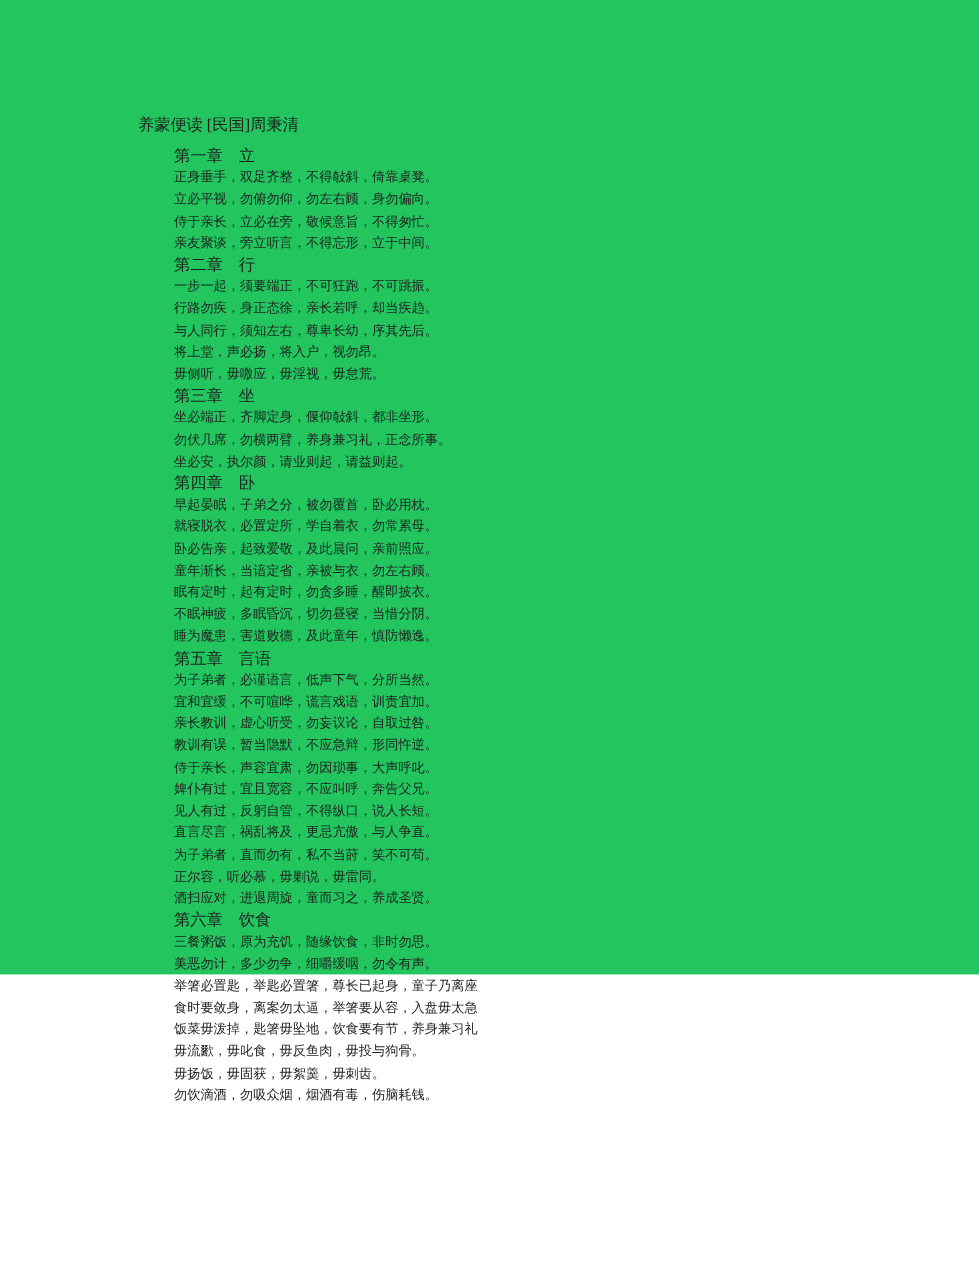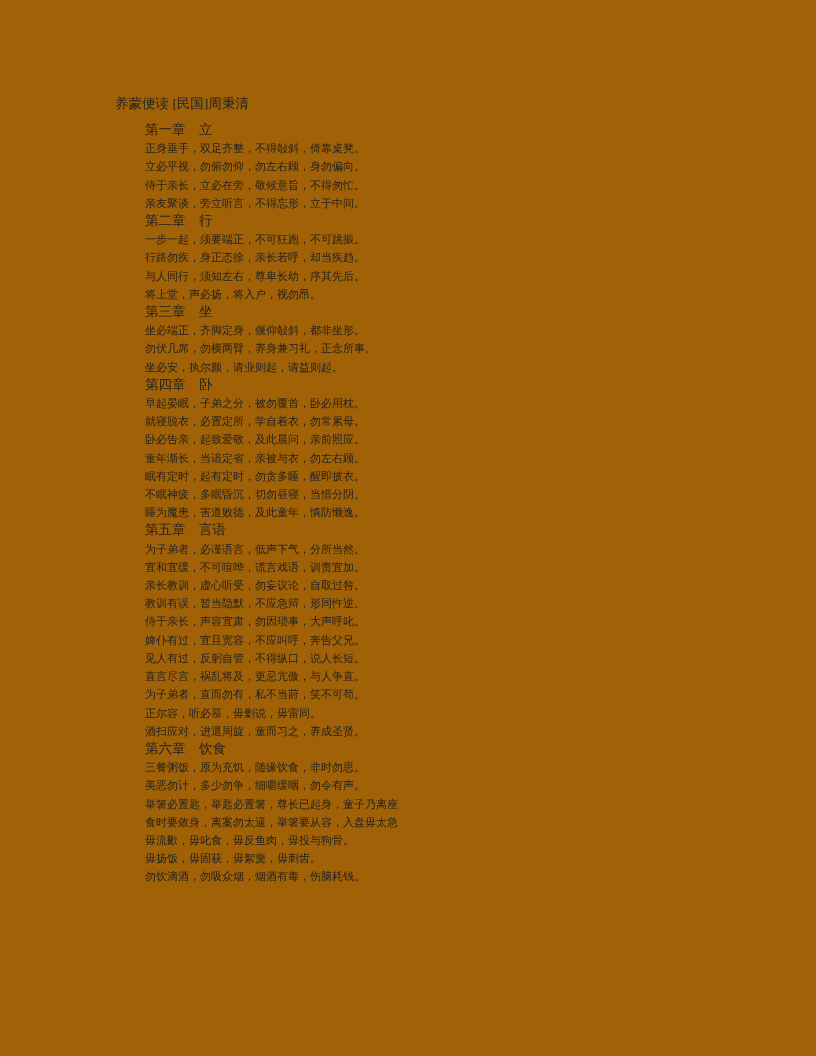--- a/index.html
+++ b/index.html
@@ -7,22 +7,22 @@
     width: 816px;
     height: 1056px;
     background: #ffffff;
     font-family: "Liberation Serif", "DejaVu Serif", serif;
     color: #1f1f1f;
     overflow: hidden;
   }
   .page {
     position: relative;
     width: 816px;
-    height: 1056px;
-    background: #a16207;
+    height: 812px;
+    background: #22c55e;
   }
   .doc {
     position: absolute;
     top: 95px;
     left: 115px;
     width: 620px;
   }
   .title {
     font-size: 13.5px;
     line-height: 18px;
@@ -52,20 +52,21 @@
         <p class="line heading">第一章　立</p>
         <p class="line">正身垂手，双足齐整，不得敧斜，倚靠桌凳。</p>
         <p class="line">立必平视，勿俯勿仰，勿左右顾，身勿偏向。</p>
         <p class="line">侍于亲长，立必在旁，敬候意旨，不得匆忙。</p>
         <p class="line">亲友聚谈，旁立听言，不得忘形，立于中间。</p>
         <p class="line heading">第二章　行</p>
         <p class="line">一步一起，须要端正，不可狂跑，不可跳振。</p>
         <p class="line">行路勿疾，身正态徐，亲长若呼，却当疾趋。</p>
         <p class="line">与人同行，须知左右，尊卑长幼，序其先后。</p>
         <p class="line">将上堂，声必扬，将入户，视勿昂。</p>
+        <p class="line">毋侧听，毋噭应，毋淫视，毋怠荒。</p>
         <p class="line heading">第三章　坐</p>
         <p class="line">坐必端正，齐脚定身，偃仰敧斜，都非坐形。</p>
         <p class="line">勿伏几席，勿横两臂，养身兼习礼，正念所事。</p>
         <p class="line">坐必安，执尔颜，请业则起，请益则起。</p>
         <p class="line heading">第四章　卧</p>
         <p class="line">早起晏眠，子弟之分，被勿覆首，卧必用枕。</p>
         <p class="line">就寝脱衣，必置定所，学自着衣，勿常累母。</p>
         <p class="line">卧必告亲，起致爱敬，及此晨问，亲前照应。</p>
         <p class="line">童年渐长，当谙定省，亲被与衣，勿左右顾。</p>
         <p class="line">眠有定时，起有定时，勿贪多睡，醒即披衣。</p>
@@ -81,18 +82,19 @@
         <p class="line">见人有过，反躬自管，不得纵口，说人长短。</p>
         <p class="line">直言尽言，祸乱将及，更忌亢傲，与人争直。</p>
         <p class="line">为子弟者，直而勿有，私不当莳，笑不可苟。</p>
         <p class="line">正尔容，听必慕，毋剿说，毋雷同。</p>
         <p class="line">酒扫应对，进退周旋，童而习之，养成圣贤。</p>
         <p class="line heading">第六章　饮食</p>
         <p class="line">三餐粥饭，原为充饥，随缘饮食，非时勿思。</p>
         <p class="line">美恶勿计，多少勿争，细嚼缓咽，勿令有声。</p>
         <p class="line">举箸必置匙，举匙必置箸，尊长已起身，童子乃离座</p>
         <p class="line">食时要敛身，离案勿太逼，举箸要从容，入盘毋太急</p>
+        <p class="line">饭菜毋泼掉，匙箸毋坠地，饮食要有节，养身兼习礼</p>
         <p class="line">毋流歠，毋叱食，毋反鱼肉，毋投与狗骨。</p>
         <p class="line">毋扬饭，毋固获，毋絮羹，毋刺齿。</p>
         <p class="line">勿饮滴酒，勿吸众烟，烟酒有毒，伤脑耗钱。</p>
       </div>
   </div>
 </div>
 
 </body></html>

